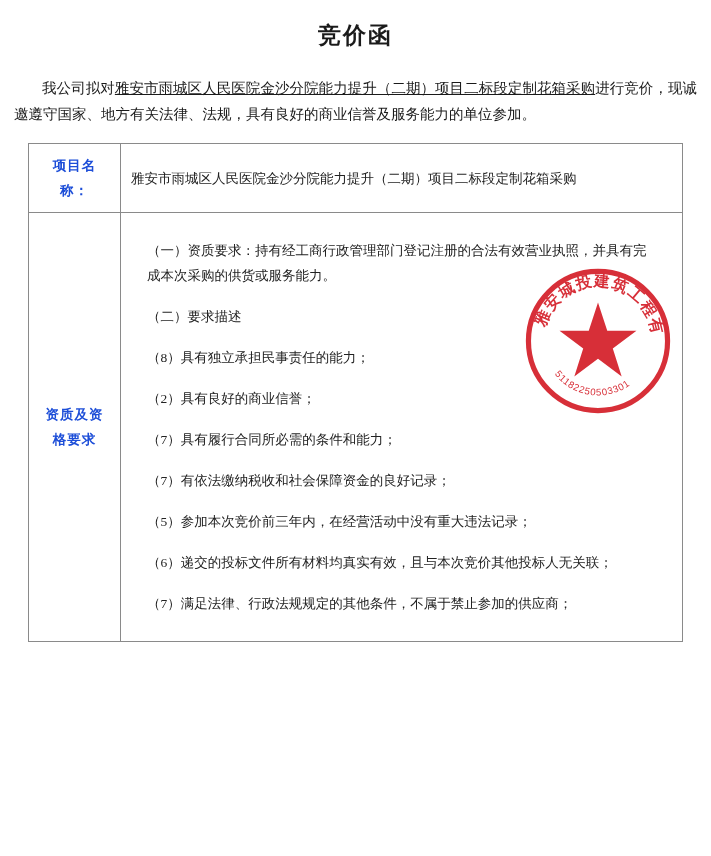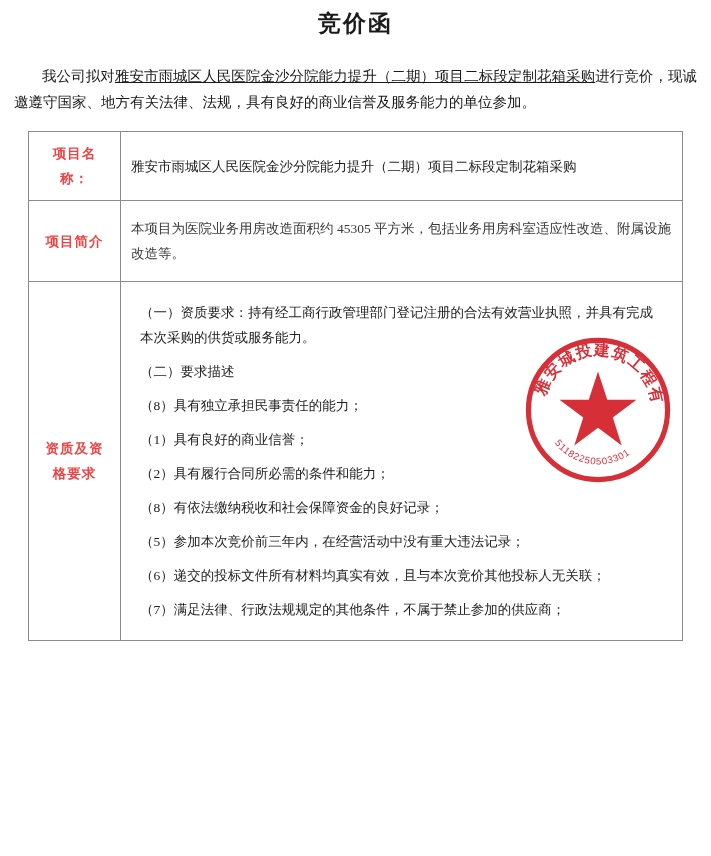--- a/index.html
+++ b/index.html
@@ -19,21 +19,21 @@
     width: 711px;
     position: relative;
     padding: 0;
     box-sizing: border-box;
   }
   .doc-title {
     text-align: center;
     font-size: 23px;
     font-weight: bold;
     letter-spacing: 2px;
-    margin: 8px 0 12px 0;
+    margin: 20px 0 12px 0;
     font-family: "Liberation Serif", "DejaVu Serif", serif;
   }
   .intro {
     font-size: 14.5px;
     line-height: 26px;
     padding: 0 14px 0 14px;
     text-indent: 0;
     text-align: justify;
     margin-top: 24px;
   }
@@ -54,40 +54,40 @@
   table.main td {
     border: 1px solid #8a8a8a;
     padding: 9px 10px;
     vertical-align: middle;
     line-height: 25px;
   }
   td.label {
     width: 92px;
     text-align: center;
     font-weight: bold;
-    color: #ef4444;
+    color: #1d4ed8;
     letter-spacing: 1px;
   }
   td.val {
     color: #222;
     word-break: break-all;
   }
   td.val.gray {
     color: #3a3a3a;
   }
   .label-2line {
     line-height: 26px;
   }
   .qualify {
     line-height: 29px;
     font-size: 13.5px;
     position: relative;
   }
   .qualify p {
-    margin: 9px;
+    margin: 16px;
   }
   .stamp {
     position: absolute;
     width: 148px;
     height: 148px;
     right: 10px;
     top: 54px;
     pointer-events: none;
     opacity: 0.93;
   }
@@ -109,32 +109,28 @@
       <col style="width:170px">
       <col style="width:100px">
       <col>
     </colgroup>
     <tbody>
       <tr>
         <td class="label">项目名称：</td>
         <td class="val" colspan="3">雅安市雨城区人民医院金沙分院能力提升（二期）项目二标段定制花箱采购</td>
       </tr>
       <tr>
-        <td class="label">项目简介</td>
-        <td class="val gray" colspan="3" style="height:62px">本项目为医院业务用房改造面积约 45305 平方米，包括业务用房科室适应性改造、附属设施改造等。</td>
-      </tr>
-      <tr>
         <td class="label label-2line">资质及资格要求</td>
         <td class="val qualify" colspan="3">
           <p>（一）资质要求：持有经工商行政管理部门登记注册的合法有效营业执照，并具有完成本次采购的供货或服务能力。</p>
           <p>（二）要求描述</p>
           <p>（8）具有独立承担民事责任的能力；</p>
-          <p>（1）具有良好的商业信誉；</p>
-          <p>（2）具有履行合同所必需的条件和能力；</p>
-          <p>（8）有依法缴纳税收和社会保障资金的良好记录；</p>
+          <p>（2）具有良好的商业信誉；</p>
+          <p>（7）具有履行合同所必需的条件和能力；</p>
+          <p>（7）有依法缴纳税收和社会保障资金的良好记录；</p>
           <p>（5）参加本次竞价前三年内，在经营活动中没有重大违法记录；</p>
           <p>（6）递交的投标文件所有材料均真实有效，且与本次竞价其他投标人无关联；</p>
           <p>（7）满足法律、行政法规规定的其他条件，不属于禁止参加的供应商；</p>
 
           <svg class="stamp" viewBox="0 0 200 200">
             <circle cx="100" cy="100" r="94" fill="none" stroke="#d5202a" stroke-width="7"></circle>
             <path d="M100 48 L112.5 86 L152 86 L120 110 L132 148 L100 124 L68 148 L80 110 L48 86 L87.5 86 Z" fill="#d5202a"></path>
             <path id="arcTop" d="M 26 100 A 74 74 0 0 1 174 100" fill="none"></path>
             <text font-family="'Liberation Serif', serif" font-size="21" fill="#d5202a" font-weight="bold" letter-spacing="2">
               <textPath href="#arcTop" startOffset="8%">雅安城投建筑工程有限公司</textPath>

